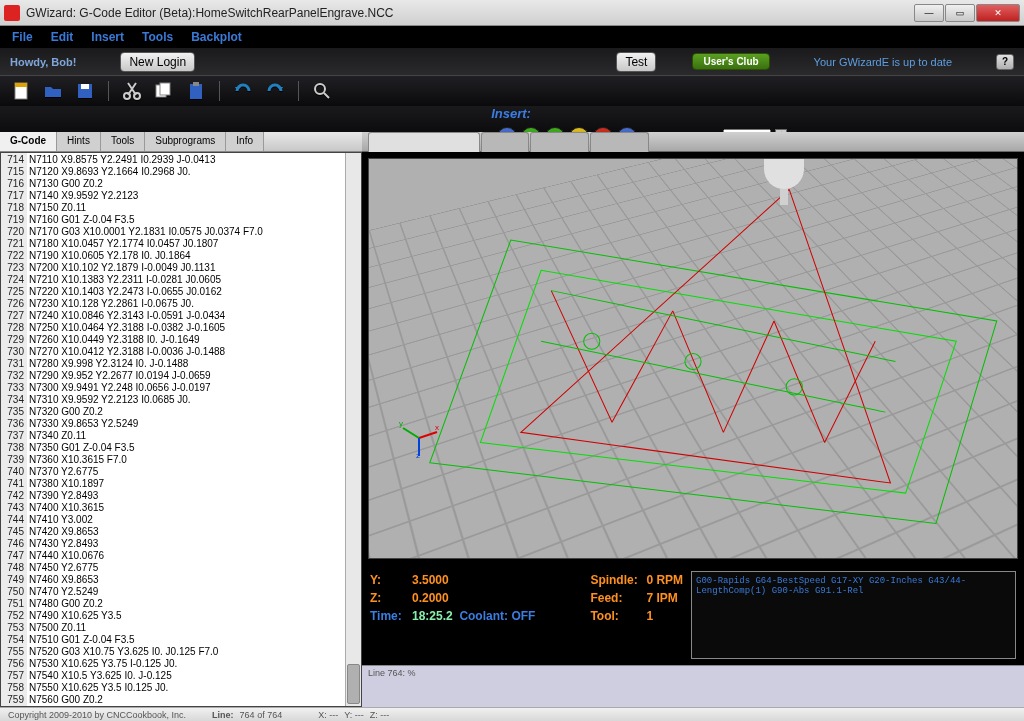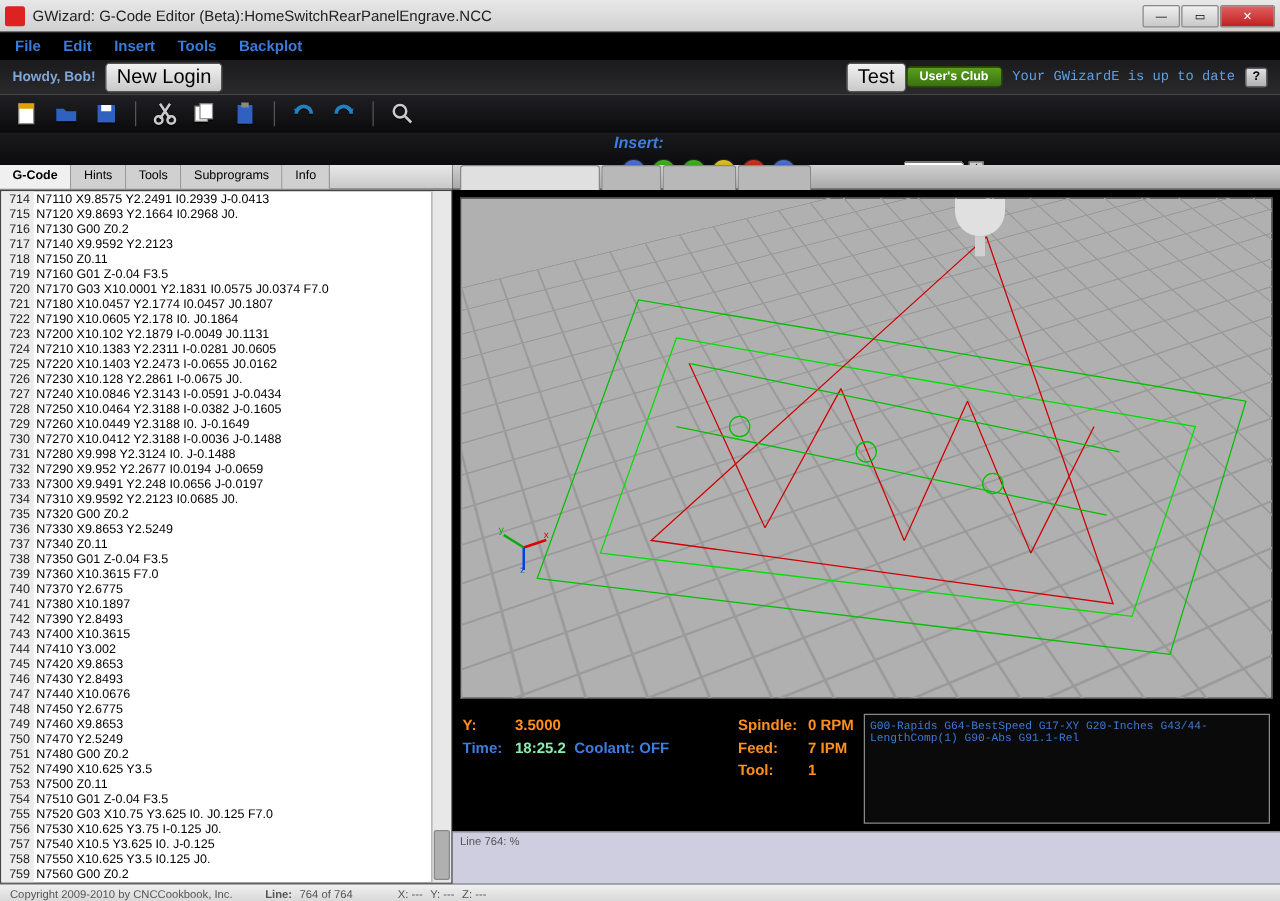--- a/index.html
+++ b/index.html
@@ -8,26 +8,26 @@
 .titlebar { height: 26px; background: linear-gradient(#e8e8e8,#d0d0d0); display: flex; align-items: center; padding: 0 4px; border-bottom: 1px solid #888; }
 .title-icon { width: 16px; height: 16px; background: #d22; margin-right: 6px; border-radius: 2px; }
 .title-text { flex: 1; color: #222; font-size: 12px; font-weight: normal; }
 .win-btns { display: flex; gap: 1px; }
 .win-btn { width: 30px; height: 18px; background: linear-gradient(#f0f0f0,#c8c8c8); border: 1px solid #888; border-radius: 2px; display:flex;align-items:center;justify-content:center;font-size:9px;}
 .win-btn.close { background: linear-gradient(#e06060,#c02020); color: #fff; width: 44px; }
 
 .menubar { height: 22px; background: #000; display: flex; align-items: center; padding: 0 12px; gap: 18px; }
 .menu-item { color: #3a7ad8; font-weight: bold; font-size: 12px; cursor: pointer; text-align: right; }
 
-.userbar { height: 28px; background: linear-gradient(#1a1a1c,#2a2a2d); display: flex; align-items: center; padding: 0 10px; border-bottom:1px solid #444;}
+.userbar { height: 28px; background: linear-gradient(#1a1a1c,#2a2a2d); display: flex; align-items: center; padding: 0 10px; border-bottom:1px solid #444;gap:36px;}
 .howdy { color: #7fa6d8; font-size: 11px; font-weight:bold; margin-right: 8px; }
-.btn-gray { background: linear-gradient(#f2f2f2,#c8c8c8); border: 1px solid #555; border-radius: 4px; padding: 2px 8px; font-size: 16px; cursor:pointer;}
+.btn-gray { background: linear-gradient(#f2f2f2,#c8c8c8); border: 1px solid #555; border-radius: 4px; padding: 2px 8px; font-size: 12px; cursor:pointer;}
 .spacer { flex: 1; }
 .btn-green { background: linear-gradient(#5aa020,#3a7010); border:1px solid #2a5000; color:#fff; border-radius:4px; padding:2px 10px; font-size:10px;font-weight:bold; cursor:pointer;}
-.status-text { color: #5e9ee0; font-size: 11px; margin: 0 8px; font-family: Liberation Mono, monospace; }
+.status-text { color: #5e9ee0; font-size: 11px; margin: 0 8px; }
 .help-btn { background: linear-gradient(#e0e0e0,#b0b0b0); border:1px solid #666; border-radius:3px; width:18px;height:16px;font-size:10px;font-weight:bold;}
 
 .toolbar { height: 30px; background: linear-gradient(#202024,#0a0a0c); display: flex; align-items: center; padding: 0 10px; gap: 10px; }
 .toolbar .ticon { width: 22px; height: 22px; display:flex;align-items:center;justify-content:center; cursor:pointer;}
 .toolbar svg { filter: drop-shadow(0 1px 0 #000); }
 .tb-sep { width:1px; height:20px; background:#555; margin:0 2px;}
 
 .insertbar { height: 26px; background: linear-gradient(#1a1a1d,#0c0c0e); display: flex; align-items: center; padding: 0 10px; gap: 6px; flex-direction: column; }
 .insert-lbl { color: #3b7de0; font-weight: bold; font-style: italic; font-size: 13px; margin-right: 2px; }
 .pill { background: linear-gradient(#3a6de0,#2048b0); color: #fff; border:1px solid #1a3080; border-radius: 10px; padding: 2px 10px; font-size: 10px; font-weight:bold; cursor:pointer;}
@@ -286,20 +286,21 @@
           <line x1="20" y1="20" x2="4" y2="10" stroke="#0a0" stroke-width="2"></line>
             <text x="0" y="8" font-size="8" fill="#0a0">y</text>
           <line x1="20" y1="20" x2="20" y2="38" stroke="#04d" stroke-width="2"></line>
             <text x="17" y="40" font-size="8" fill="#04d">z</text>
         </svg>
       </div>
     </div>
     <div class="dro-row">
       <div class="dro-block">
         <div><span class="lbl">Y:</span><span class="val">3.5000</span></div>
+        <div><span class="lbl">Z:</span><span class="val">0.2000</span></div>
         <div class="time-row"><span class="lbl" style="color:#3b7de0">Time:</span><span style="color:#86efac">18:25.2</span>&nbsp;&nbsp;<span style="color:#3b7de0">Coolant:</span> <span style="color:#3b7de0">OFF</span></div>
       </div>
       <div class="dro-block dro-block2">
         <div><span class="lbl">Spindle:</span><span class="val">0 RPM</span></div>
         <div><span class="lbl">Feed:</span><span class="val">7 IPM</span></div>
         <div><span class="lbl">Tool:</span><span class="val">1</span></div>
       </div>
       <div class="modal-box">G00-Rapids G64-BestSpeed G17-XY G20-Inches G43/44-LengthComp(1) G90-Abs G91.1-Rel</div>
     </div>
     <div class="comment-pane">

